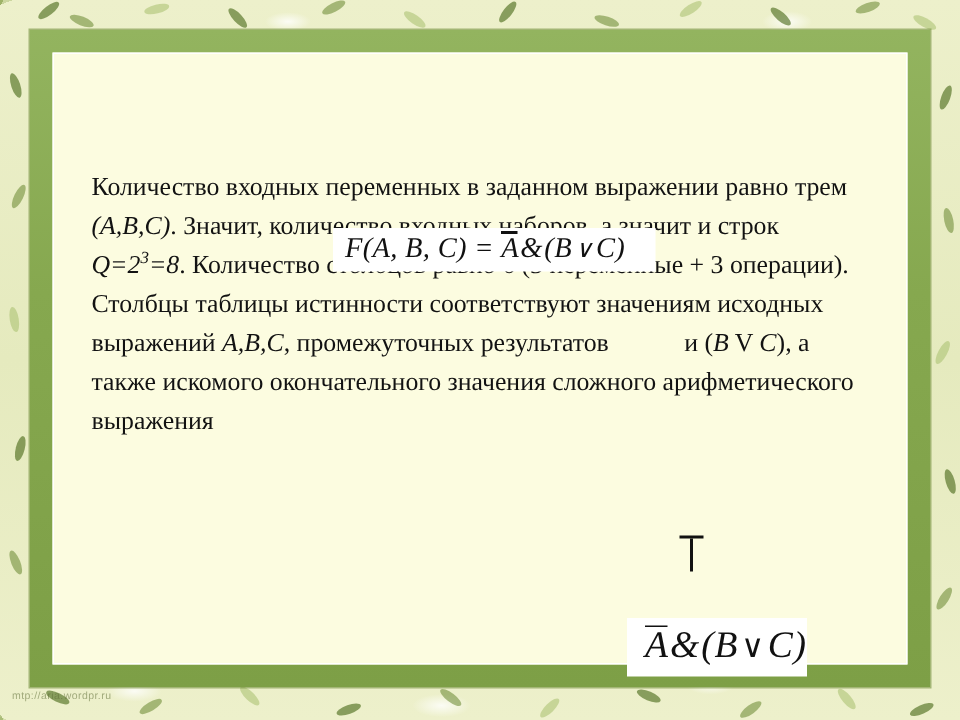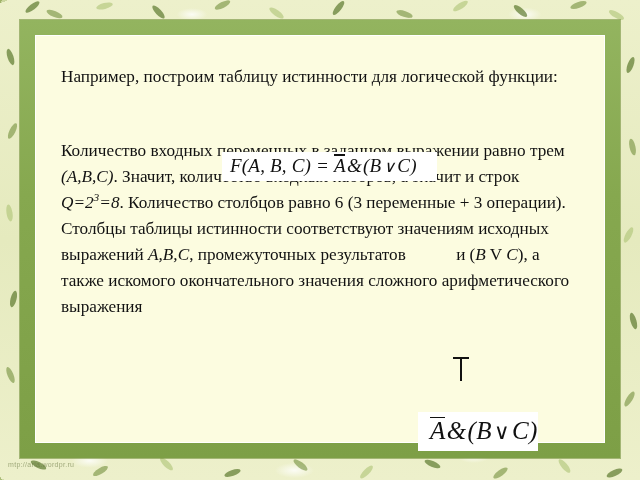--- a/index.html
+++ b/index.html
@@ -223,21 +223,20 @@
     <div class="leaf pale" style="left:556px; top:463px; transform:rotate(50deg);"></div>
     <div class="leaf dark" style="left:606px; top:470px; transform:rotate(-24deg);"></div>
   </div>
 
   <div class="green-frame"></div>
 
   <div class="content-panel">
 
     <div class="text-body">
 
-      <p class="para"><span>Например, построим таблицу истинности для логической функции:</span></p>
 
       <div style="height:48px;"></div>
 
       <p class="para"><span>Количество входных переменных в заданном выражении равно трем </span><span class="it">(A,B,C)</span><span>. Значит, количество входных наборов, а значит и строк </span><span class="it">Q=2</span><span class="sup">3</span><span class="it">=8</span><span>. Количество столбцов равно 6 (3 переменные + 3 операции). Столбцы таблицы истинности соответствуют значениям исходных выражений </span><span class="it">A,B,C</span><span>, промежуточных результатов </span><span class="gap-inline"></span><span>и (</span><span class="it">B</span><span> V </span><span class="it">C</span><span>), а также искомого окончательного значения сложного арифметического выражения</span></p>
 
     </div>
 
     <div class="artifact-overbar">
       <div class="bar"></div>
       <div class="stem"></div>

